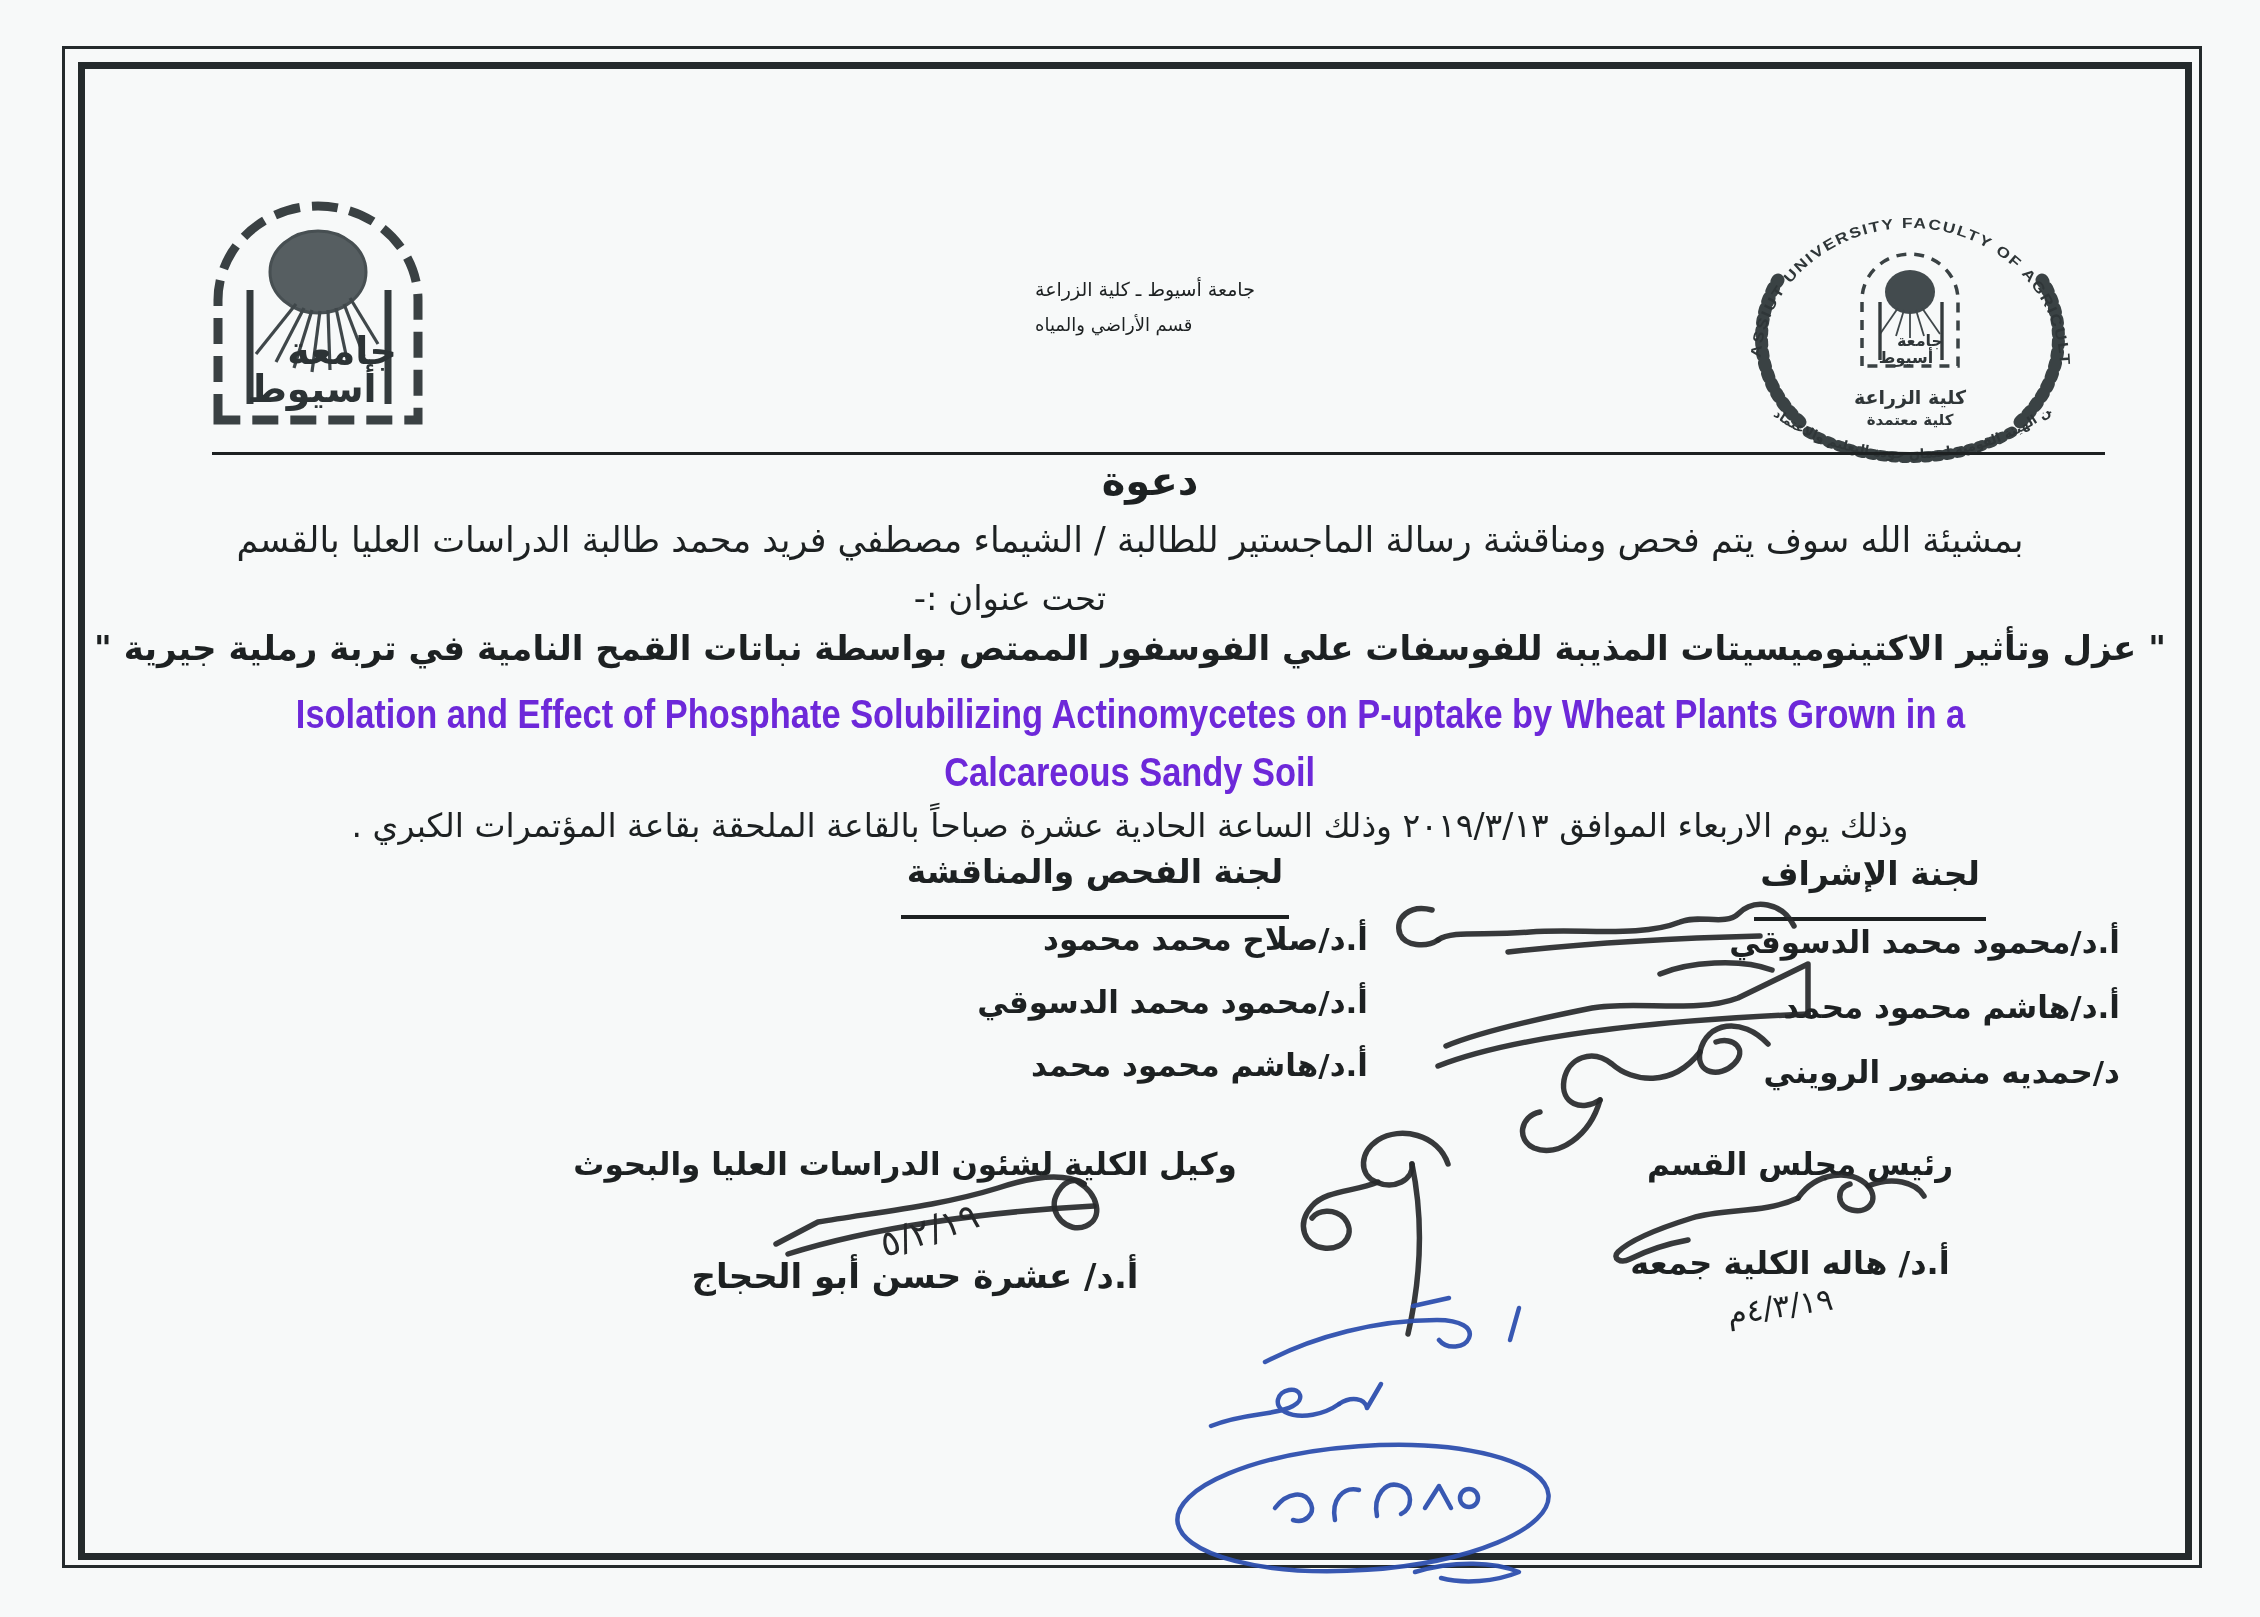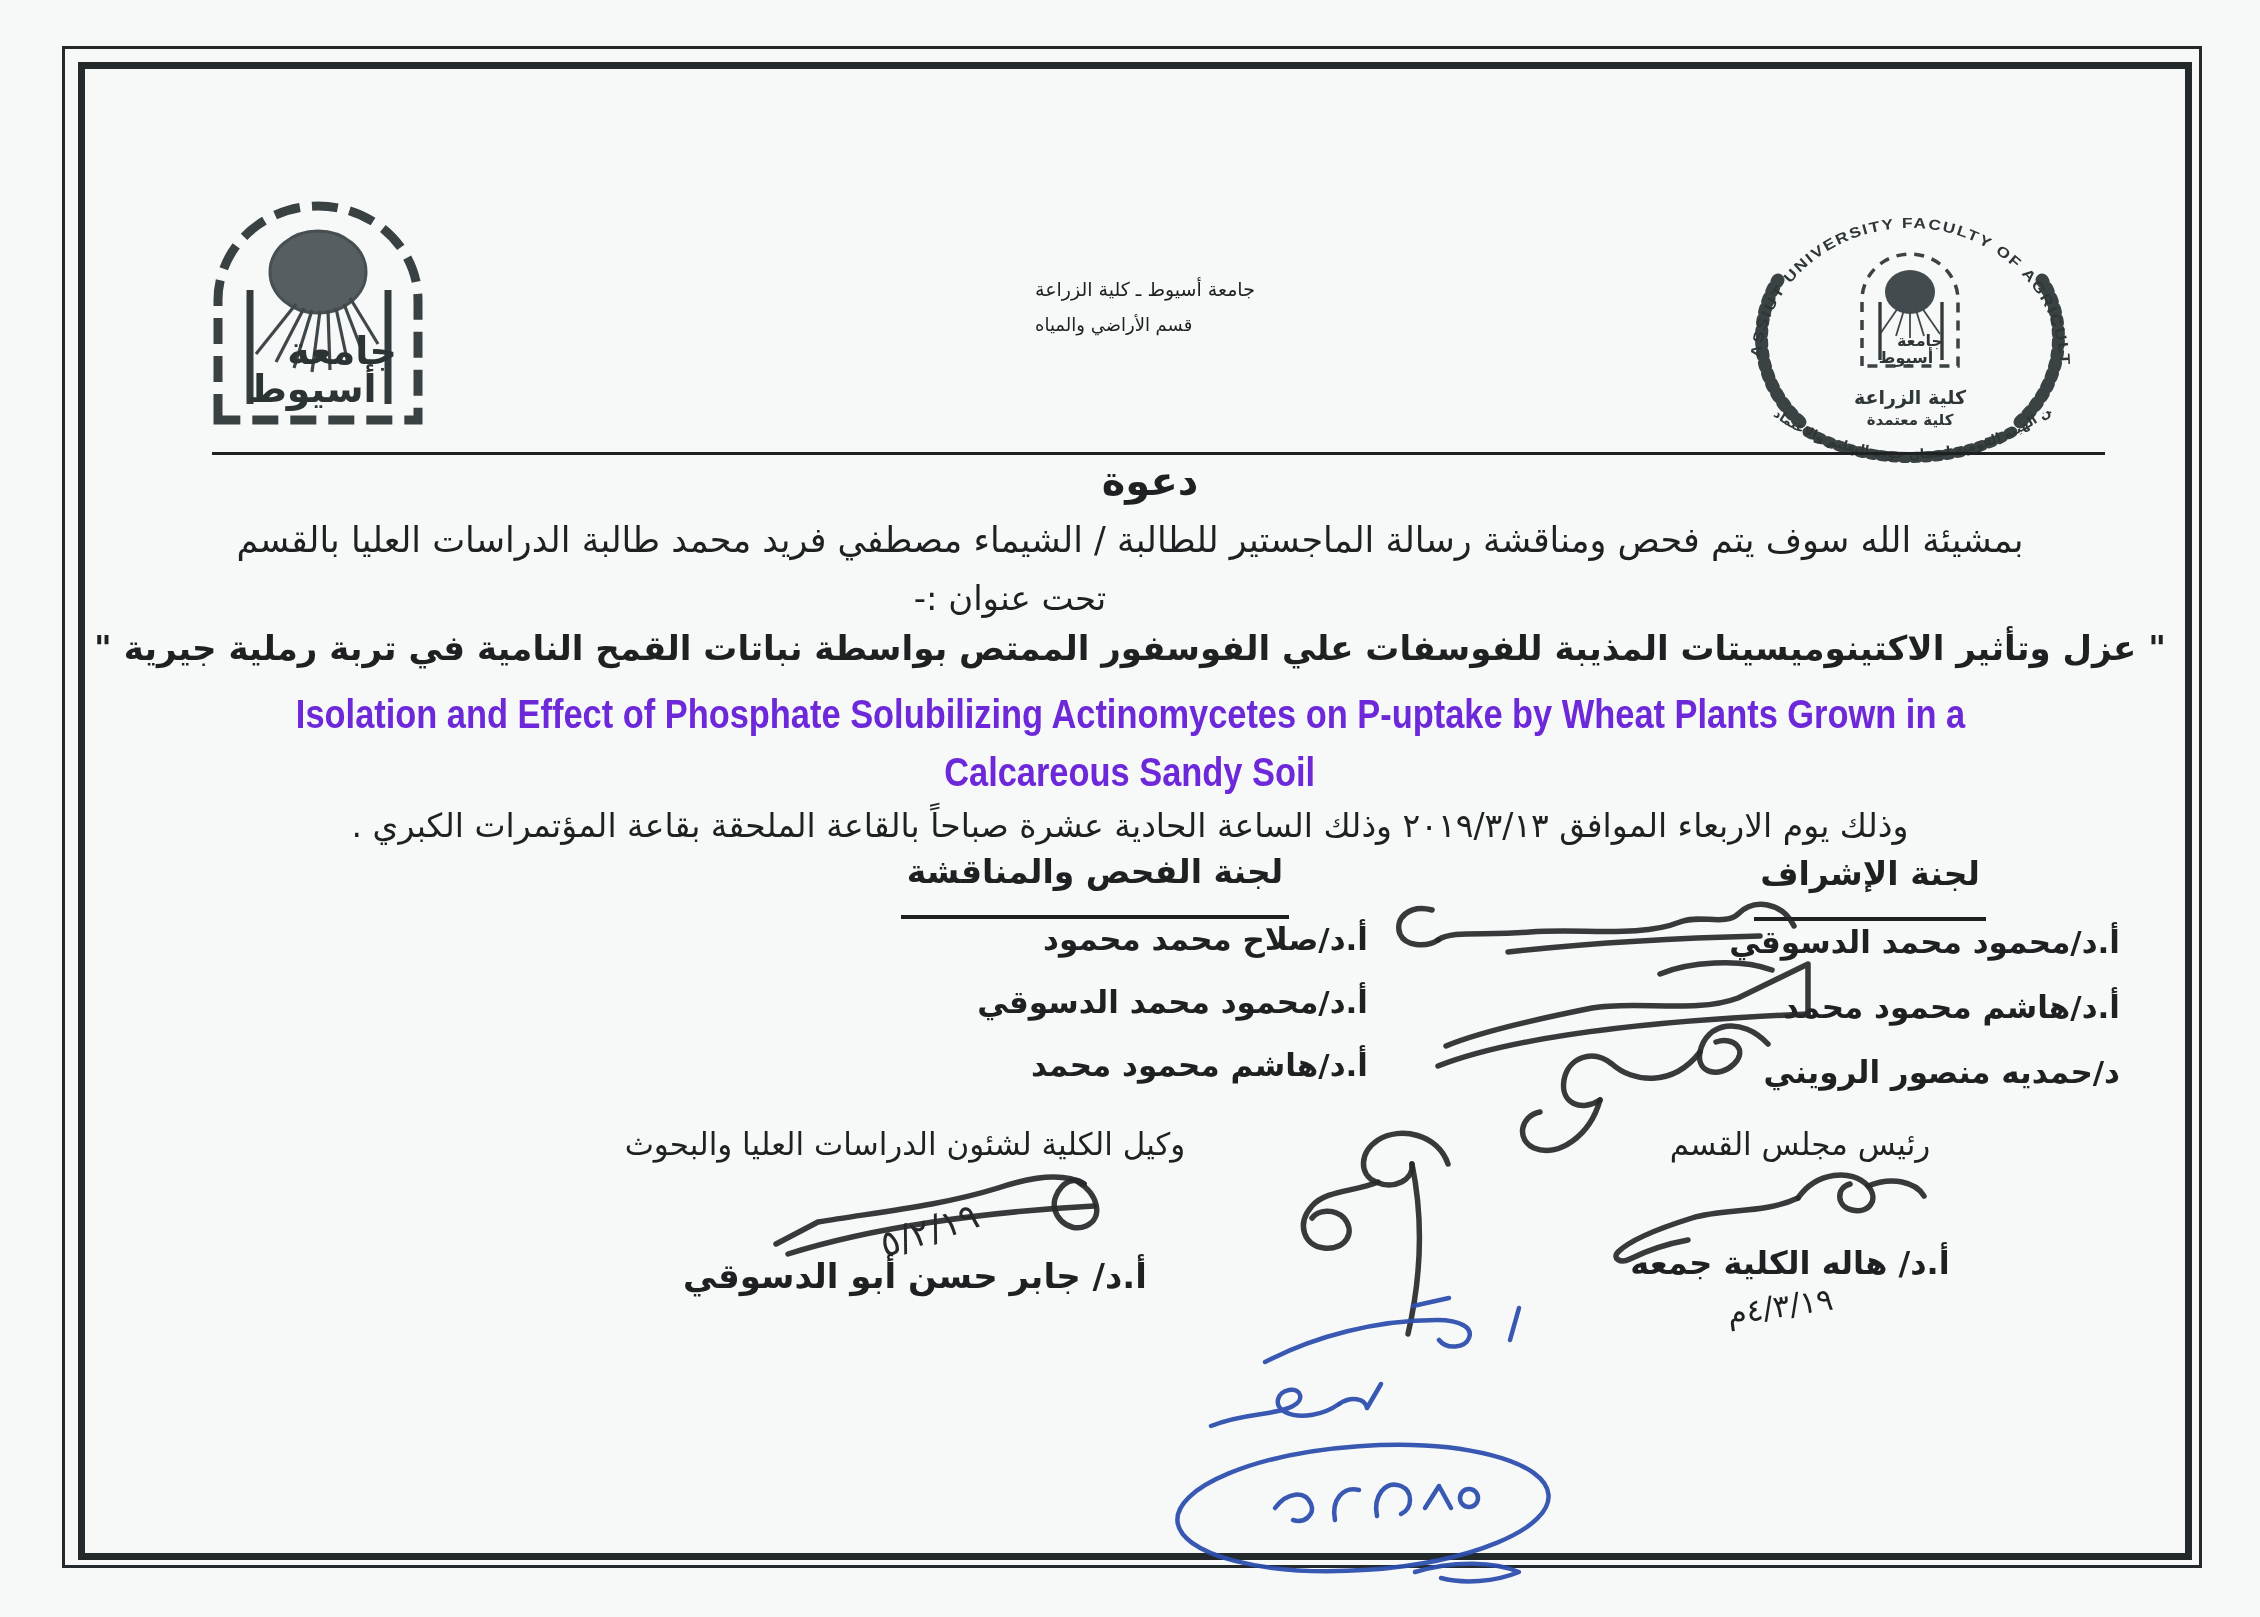--- a/index.html
+++ b/index.html
@@ -29,21 +29,21 @@
   .cmte-heading{font-size:33px; font-weight:bold;}
   .cmte-heading span{display:inline-block; border-bottom:4px solid #1d2122; padding:0 6px 24px;}
   .exam-heading{left:845px; top:852px; width:500px;}
   .sup-heading{left:1620px; top:854px; width:500px;}
   .cmte-list{font-size:31px; font-weight:bold; text-align:right;}
   .exam-list{left:868px; top:908px; width:500px; line-height:63px;}
   .sup-list{left:1620px; top:910px; width:500px; line-height:65px;}
   .sig{pointer-events:none;}
   .sig path, .sig circle, .sig ellipse{fill:none; stroke:#26282a; stroke-width:5.5; stroke-linecap:round; stroke-linejoin:round; opacity:.92;}
   .sig.blue path, .sig.blue circle, .sig.blue ellipse{stroke:#2d4fae; stroke-width:4.5; opacity:.95;}
-  .block-title{font-size:31px; font-weight:normal;}
+  .block-title{font-size:31px; font-weight:bold;margin-top:20px;}
   .vice-title{left:545px; top:1126px; width:720px;}
   .vice-name{left:555px; top:1256px; width:720px; font-size:34px; font-weight:bold;}
   .head-title{left:1440px; top:1126px; width:720px;}
   .head-name{left:1430px; top:1244px; width:720px; font-size:32px; font-weight:bold;}
   .head-date{left:1650px; top:1288px; width:260px; font-size:31px; transform:rotate(-8deg); text-align:center;}
   .sig-date{font-family:"DejaVu Sans", sans-serif; font-size:36px; fill:#26282a; stroke:none;}
   .seal-en{font-family:"Liberation Sans", sans-serif; font-weight:bold; font-size:14.5px; fill:#2f3638; letter-spacing:1.5px;}
   .seal-ar{font-weight:bold; fill:#2f3638;}
   .emblem-txt{font-weight:bold; fill:#2c3335;}
 </style>
@@ -174,21 +174,21 @@
     <path d="M150,52 C162,110 158,170 146,222"></path>
   </svg>
 
   <div class="abs ctr rtl block-title vice-title">وكيل الكلية لشئون الدراسات العليا والبحوث</div>
   <svg class="abs sig" style="left:760px; top:1156px;" width="380" height="130" viewBox="0 0 380 130">
     <path d="M318,26 C338,38 344,62 326,70 C308,78 288,58 296,40 C302,26 314,20 324,28"></path>
     <path d="M324,28 C300,14 262,24 238,32 C180,50 118,56 58,66 L16,88"></path>
     <path d="M28,98 C110,72 222,56 334,50"></path>
     <text class="sig-date" transform="rotate(-18 170 72)" x="118" y="86">٥/٢/١٩</text>
   </svg>
-  <div class="abs ctr rtl vice-name">أ.د/ جابر حسن أبو الدسوقي</div>
+  <div class="abs ctr rtl vice-name">أ.د/ عشرة حسن أبو الحجاج</div>
 
   <div class="abs ctr rtl block-title head-title">رئيس مجلس القسم</div>
   <svg class="abs sig" style="left:1580px; top:1156px;" width="380" height="110" viewBox="0 0 380 110">
     <path d="M218,42 C236,16 272,12 288,30 C300,44 288,58 272,54 C256,50 256,32 270,28"></path>
     <path d="M288,30 C312,20 336,26 344,40"></path>
     <path d="M218,42 C184,58 144,52 112,62 C80,72 50,84 38,96 C32,102 40,108 50,103 C66,95 86,88 108,84"></path>
   </svg>
   <div class="abs ctr rtl head-name">أ.د/ هاله الكلية جمعه</div>
   <div class="abs rtl head-date">٤/٣/١٩م</div>
 

